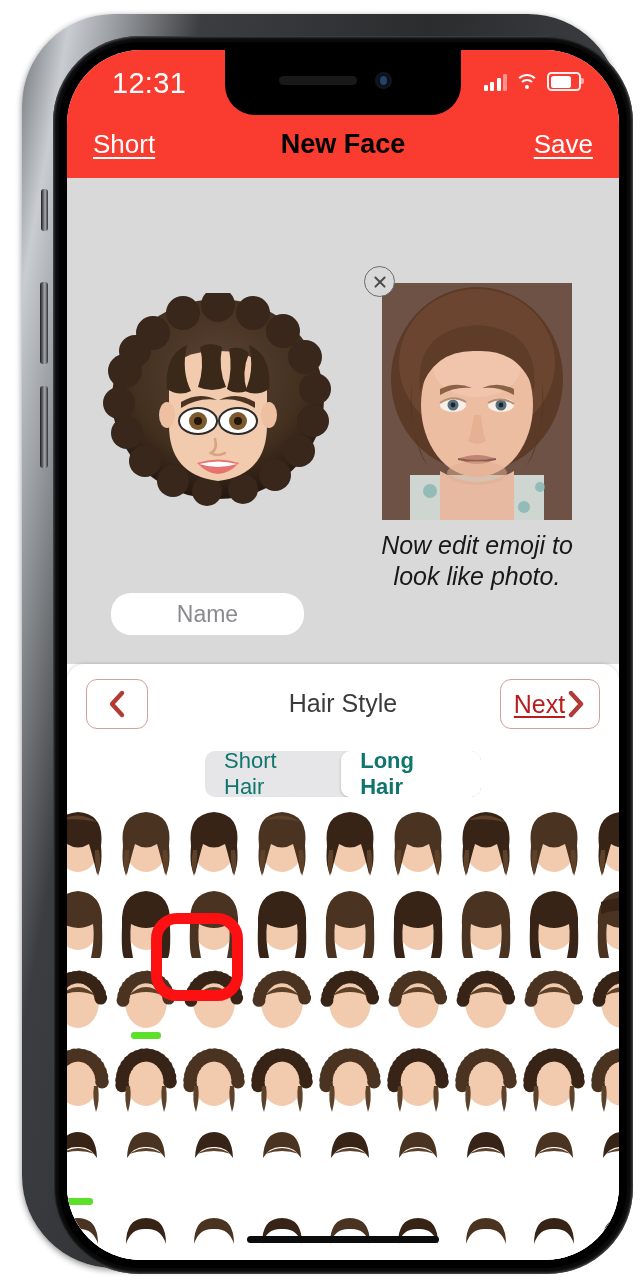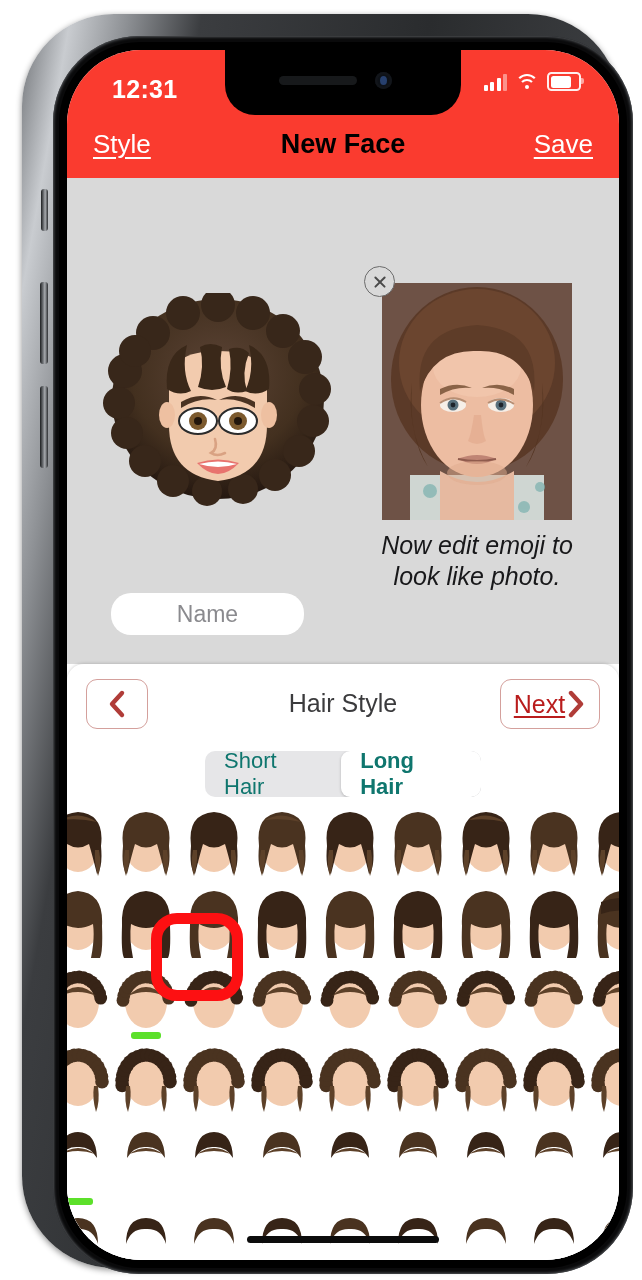--- a/index.html
+++ b/index.html
@@ -33,21 +33,21 @@
     background:#000;border-bottom-left-radius:30px;border-bottom-right-radius:30px;z-index:40;}
   #notch-speaker{position:absolute;left:54px;top:26px;width:78px;height:9px;border-radius:5px;
     background:#17191b;}
   #notch-camera{position:absolute;left:150px;top:22px;width:17px;height:17px;border-radius:50%;
     background:#0d1117;box-shadow:inset 0 0 0 2.5px #12151a;}
   #notch-camera::after{content:"";position:absolute;left:5px;top:4px;width:7px;height:9px;border-radius:50%;
     background:#27406e;}
 
   
   #status-bar{position:absolute;left:0;top:0;width:100%;height:65px;background:#fa3b2f;z-index:30;}
-  #status-time{position:absolute;left:45px;top:25px;color:#fff;font-size:25px;font-weight:bold;
+  #status-time{position:absolute;left:45px;top:17px;color:#fff;font-size:29px;font-weight:normal;
     letter-spacing:.3px;}
   #status-right{position:absolute;right:38px;top:22px;display:flex;align-items:flex-end;gap:9px;}
   .sig-bars{display:flex;align-items:flex-end;gap:2.5px;height:17px;}
   .sig-bars i{display:block;width:4px;background:#fff;border-radius:1px;}
   .sig-bars i:nth-child(1){height:6px;}
   .sig-bars i:nth-child(2){height:9px;}
   .sig-bars i:nth-child(3){height:13px;}
   .sig-bars i:nth-child(4){height:17px;background:rgba(255,255,255,.45);}
   .wifi-icon{width:22px;height:17px;position:relative;}
   .wifi-icon span{position:absolute;left:50%;transform:translateX(-50%);
@@ -168,21 +168,21 @@
           </span>
       </div>
     </div>
 
     <div id="notch">
       <div id="notch-speaker"></div>
       <div id="notch-camera"></div>
     </div>
 
     <div id="nav-bar">
-      <div id="nav-cancel">Style</div>
+      <div id="nav-cancel">Short</div>
       <div id="nav-title">New Face</div>
       <div id="nav-save">Save</div>
     </div>
 
     <div id="preview-area">
 
       <div id="emoji-avatar">
         <svg viewBox="0 0 230 215">
           <defs>
             <radialGradient id="hairg" cx="50%" cy="38%" r="62%">

